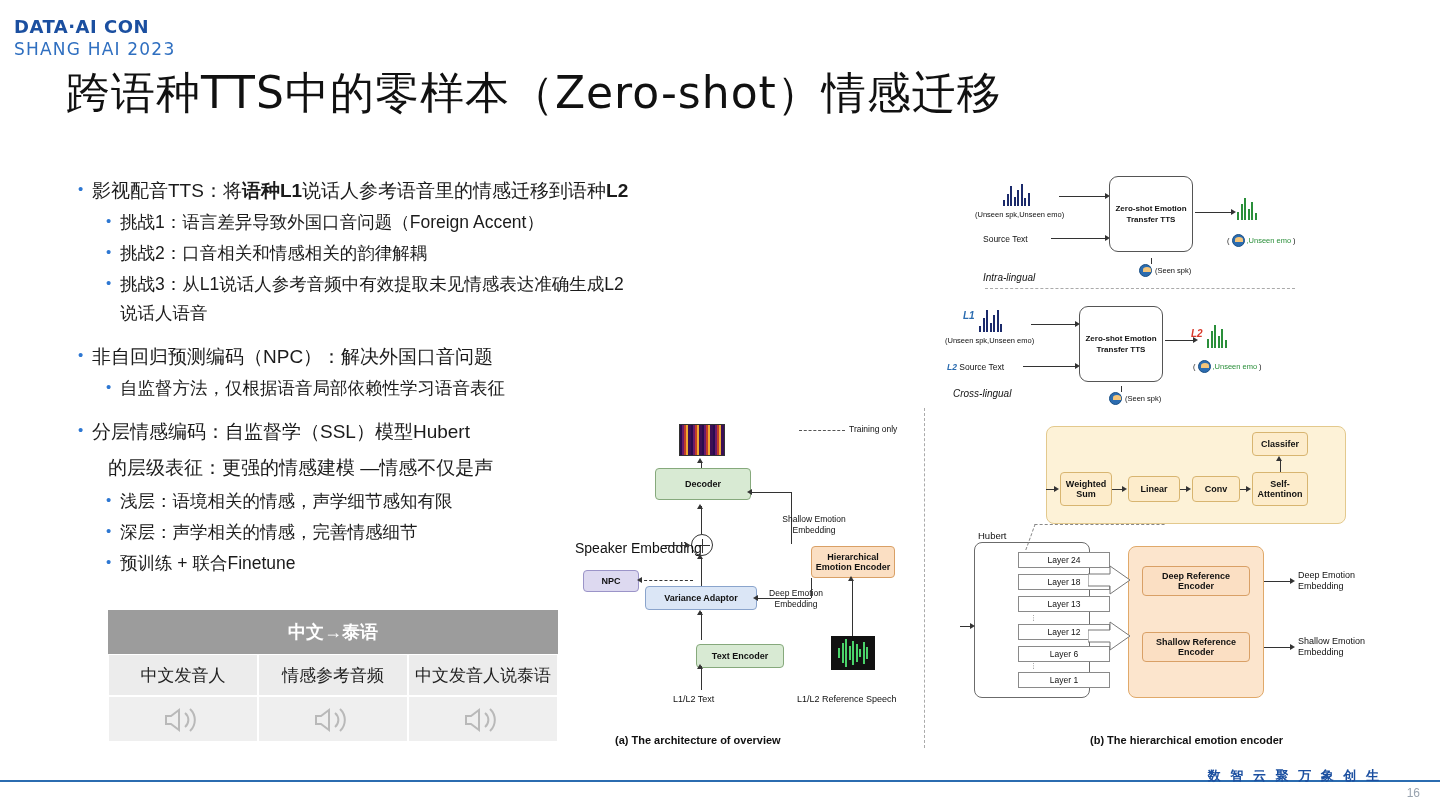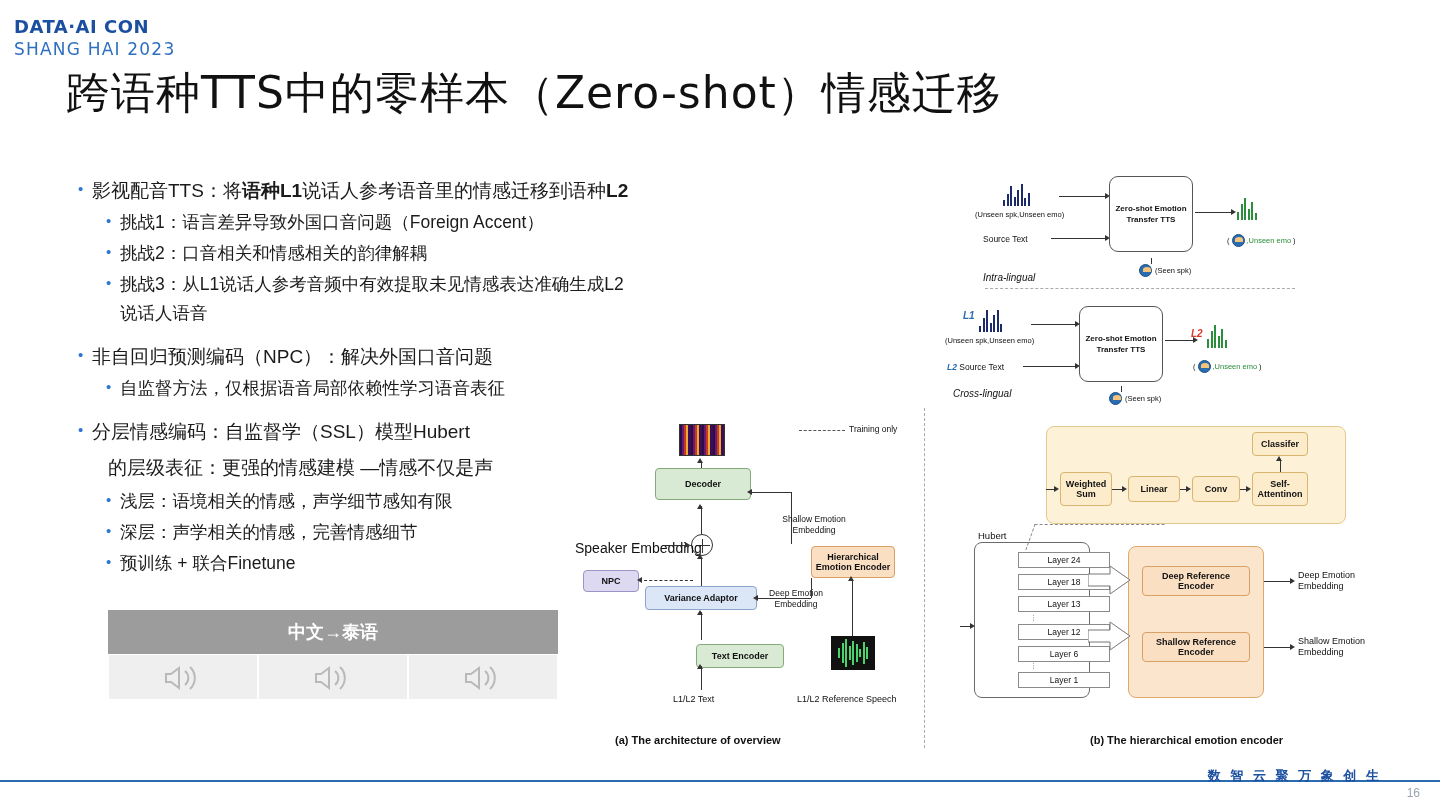--- a/index.html
+++ b/index.html
@@ -216,20 +216,25 @@
       <span class="b-l2 lvl-text">深层：声学相关的情感，完善情感细节</span>
     </div>
     <div class="b-row indent2">
       <span class="dot">•</span>
       <span class="b-l2 lvl-text">预训练 + 联合Finetune</span>
     </div>
   </div>
 
   <div class="tbl">
     <div class="tbl-head">中文→泰语</div>
+    <div class="tbl-row">
+      <div class="tbl-cell">中文发音人</div>
+      <div class="tbl-cell">情感参考音频</div>
+      <div class="tbl-cell">中文发音人说泰语</div>
+    </div>
     <div class="tbl-row tbl-row2">
       <div class="tbl-cell">
         <span class="spk">
           <svg width="46" height="30" viewBox="0 0 46 30">
               <path d="M6 11h5l8-6v20l-8-6H6z" fill="none" stroke="#b9b9b9" stroke-width="2"></path>
               <path d="M25 8a9 9 0 0 1 0 14" fill="none" stroke="#b9b9b9" stroke-width="2"></path>
               <path d="M30 4a15 15 0 0 1 0 22" fill="none" stroke="#b9b9b9" stroke-width="2"></path>
             </svg>
         </span>
       </div>

